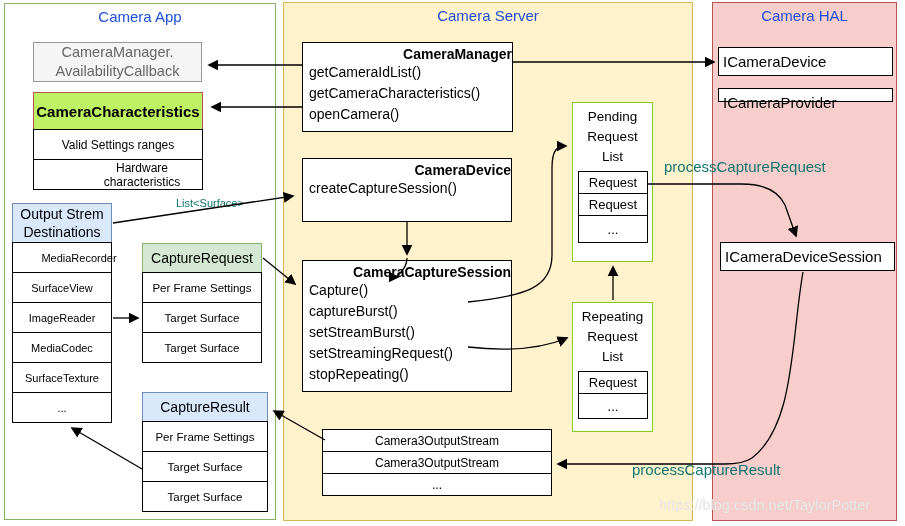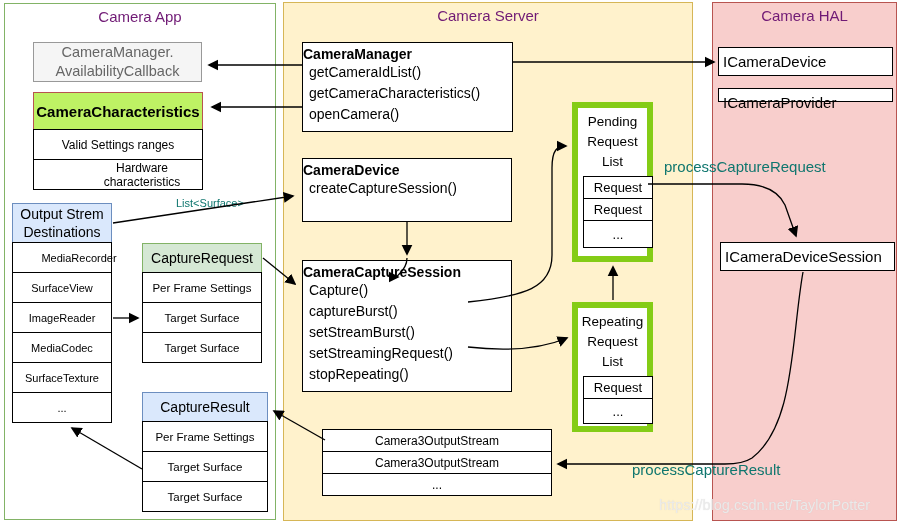--- a/index.html
+++ b/index.html
@@ -1,28 +1,28 @@
 <!DOCTYPE html>
 <html><head>
 <meta charset="utf-8">
 <style>
   html,body{margin:0;padding:0;}
   body{font-family:"Liberation Sans",sans-serif;background:#fff;}
   #canvas{position:relative;width:905px;height:526px;background:#fff;overflow:hidden;}
   .panel{position:absolute;box-sizing:border-box;border:1px solid;}
-  .panel-title{position:absolute;top:4px;left:0;width:100%;text-align:center;font-size:15px;color:#701a75;}
+  .panel-title{position:absolute;top:4px;left:0;width:100%;text-align:center;font-size:15px;color:#1d4ed8;}
   .box{position:absolute;box-sizing:border-box;background:#fff;border:1px solid #000;}
-  .uml .t{font-weight:bold;text-align:left;font-size:14px;padding-top:3px;white-space:nowrap;}
+  .uml .t{font-weight:bold;text-align:right;font-size:14px;padding-top:3px;white-space:nowrap;}
   .uml .m{font-size:14px;line-height:21px;padding-left:6px;white-space:nowrap;}
   .stack{position:absolute;}
   .cell{box-sizing:border-box;border:1px solid #000;background:#fff;text-align:center;
         display:flex;align-items:center;justify-content:center;margin-top:-1px;}
   .hdr{box-sizing:border-box;border:1px solid;text-align:center;display:flex;align-items:center;justify-content:center;}
   .pre{white-space:pre-line;}
-  .listbox{position:absolute;box-sizing:border-box;background:#fff;border:6px solid #84cc16;}
+  .listbox{position:absolute;box-sizing:border-box;background:#fff;border:1px solid #84cc16;}
   .listbox .lt{font-size:13.5px;text-align:center;line-height:20px;padding-top:4px;}
   .inner{position:absolute;left:5px;width:70px;}
   .inner .cell{font-size:13px;}
   .edge-label{position:absolute;font-size:15px;color:#0f766e;white-space:nowrap;}
   svg.wires{position:absolute;left:0;top:0;z-index:5;pointer-events:none;}
   .lbl-bg{background:#fff;padding:0 2px;}
   #watermark{position:absolute;left:659px;top:497px;font-size:14.5px;color:rgba(235,235,235,0.95);
              text-shadow:0 0 1px rgba(180,180,180,0.4);z-index:6;white-space:nowrap;}
 </style>
 </head>

